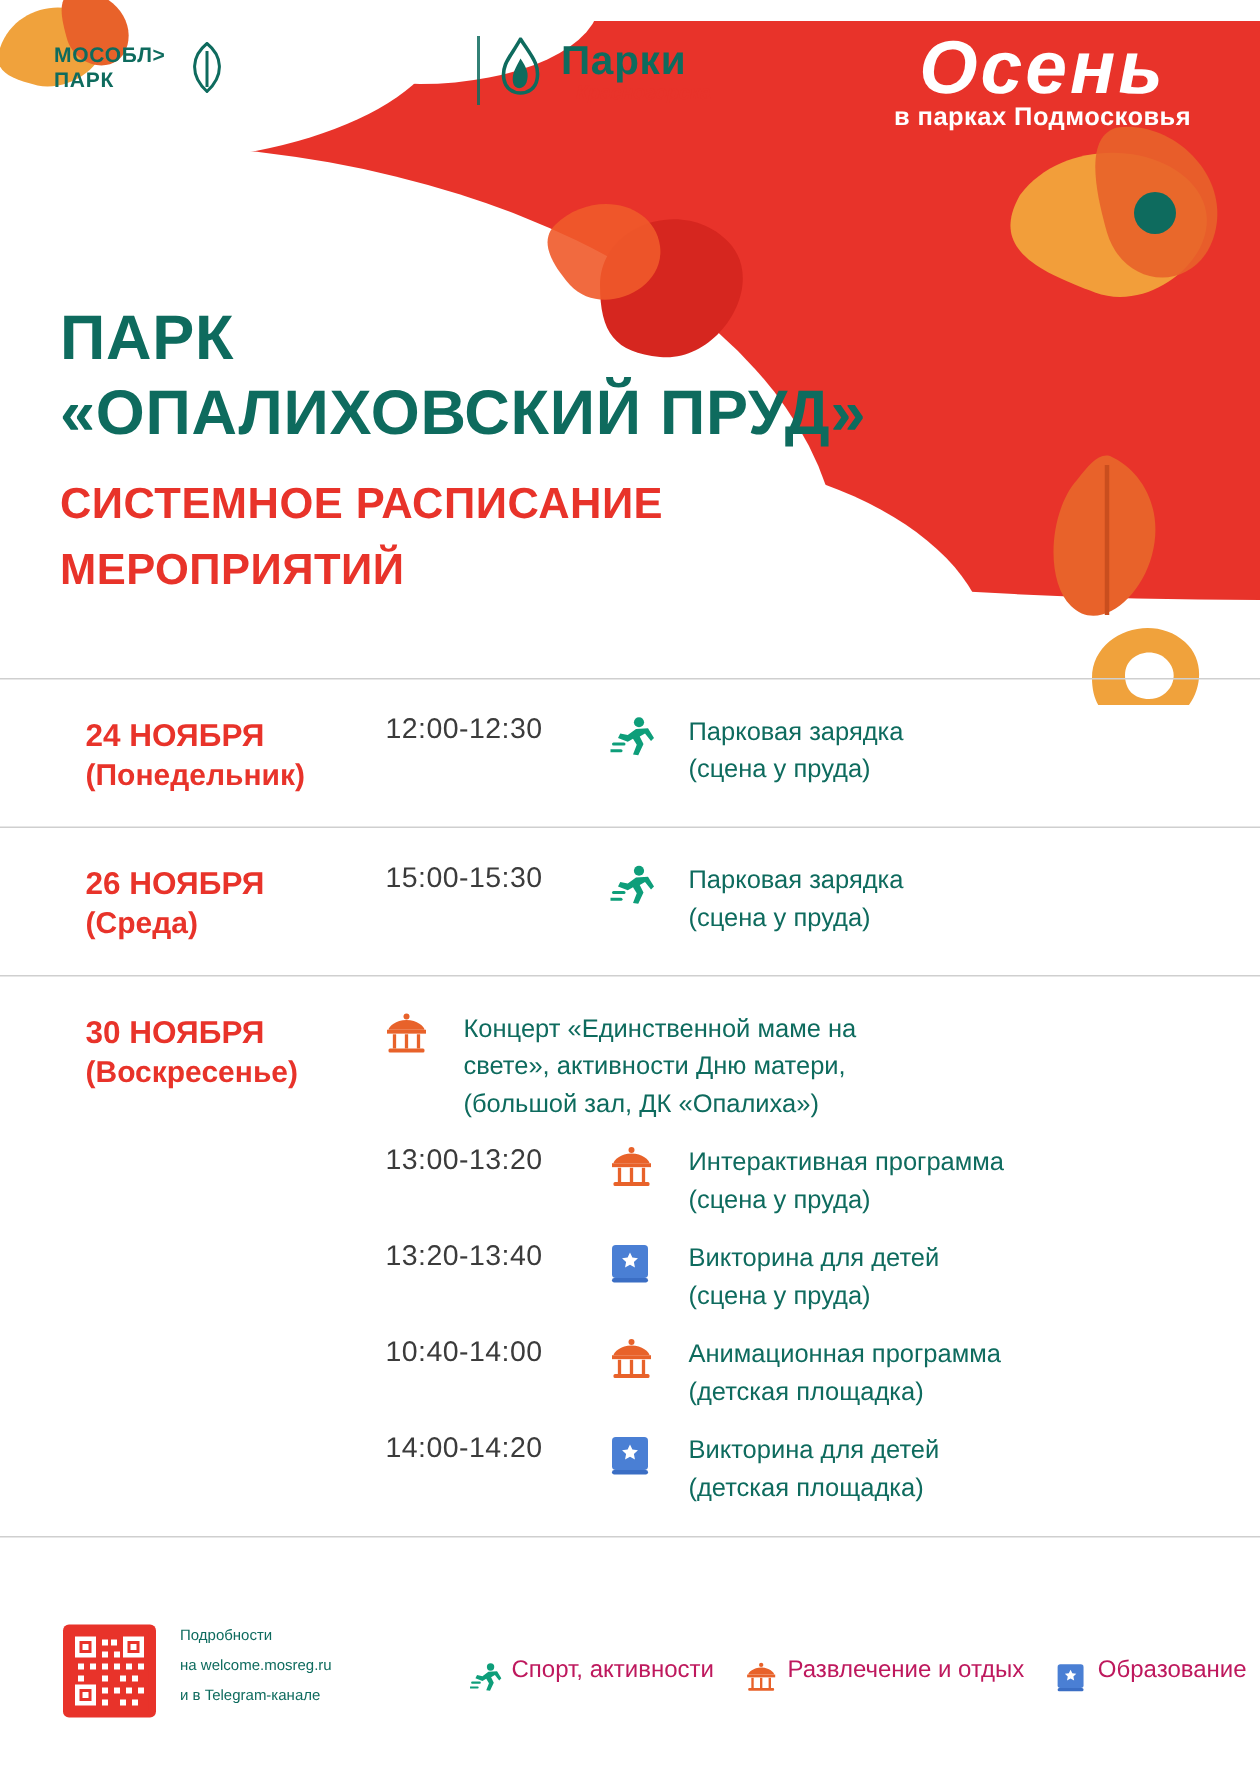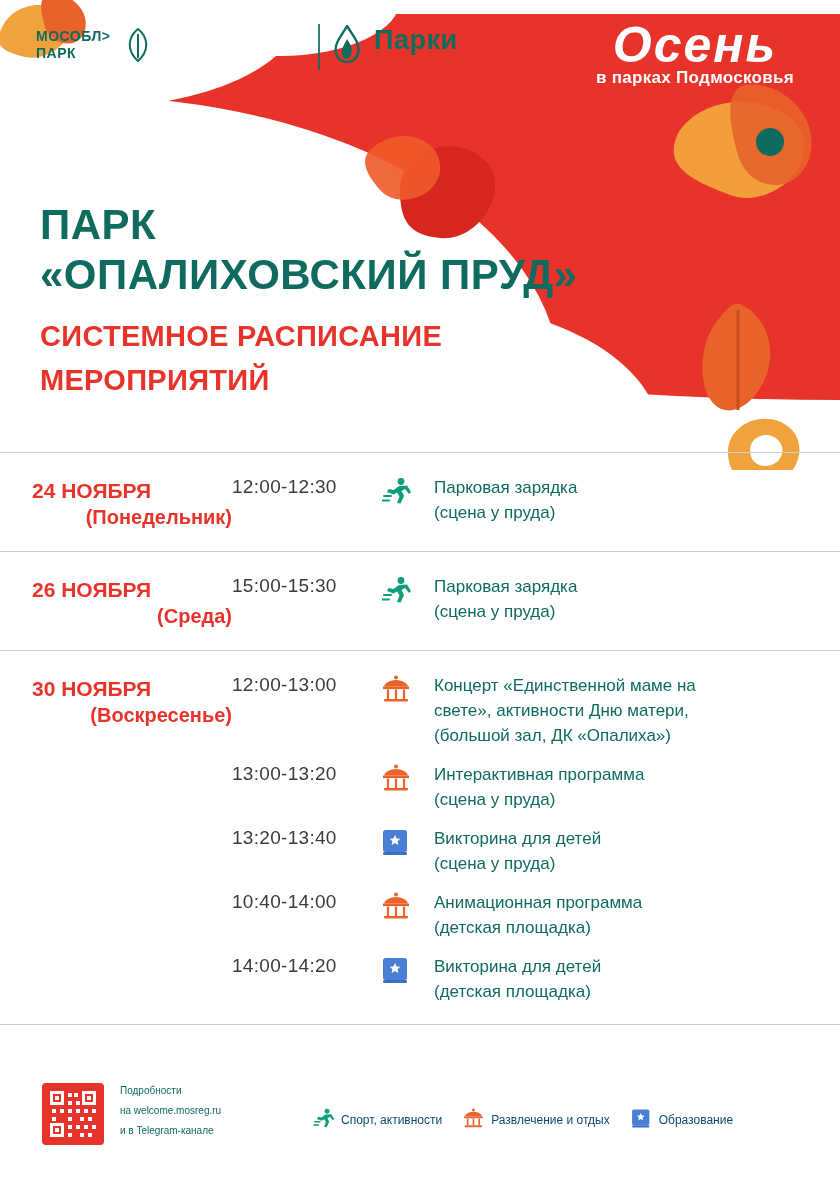--- a/index.html
+++ b/index.html
@@ -183,21 +183,21 @@
 
   
   .schedule {
     position: absolute;
     left: 0;
     top: 452px;
     width: 840px;
   }
   .day {
     position: relative;
-    padding: 0 32px;
+    padding: 0 57px;
   }
   .day-sep {
     height: 1px;
     background: #cfcfcf;
     margin: 0 40px;
   }
   .day-row {
     display: flex;
     align-items: flex-start;
     padding: 22px 0 20px 0;
@@ -206,21 +206,20 @@
     width: 200px;
     flex: 0 0 200px;
     color: #e8332a;
     font-weight: bold;
     font-size: 21px;
     line-height: 27px;
     padding-top: 2px;
   }
   .day-date .dow {
     font-size: 20px;
-    text-align: right;
   }
   .day-events {
     flex: 1;
   }
   .event {
     display: flex;
     align-items: flex-start;
     margin-bottom: 14px;
   }
   .event:last-child { margin-bottom: 0; }
@@ -273,24 +272,24 @@
   }
   .legend {
     position: absolute;
     left: 310px; top: 44px;
     display: flex;
     align-items: center;
     gap: 18px;
   }
   .legend-item {
     display: flex;
-    align-items: flex-end;
+    align-items: flex-start;
     gap: 7px;
-    font-size: 12px;
-    color: #0c4a6e;
+    font-size: 16px;
+    color: #be185d;
   }
   .legend-item svg { display: block; }
 </style>
 </head>
 <body>
 
 <div class="banner">
   <div class="banner-red"></div>
   <div class="banner-white-cut"></div>
   <div class="banner-white-cut2"></div>
@@ -405,21 +404,20 @@
     </div>
     <div class="day-sep" style="margin: 0px;"></div>
     <div class="day">
       <div class="day-row">
         <div class="day-date">
           <div>30 НОЯБРЯ</div>
           <div class="dow">(Воскресенье)</div>
         </div>
         <div class="day-events">
           <div class="event">
-            <div class="ev-time">12:00-13:00</div>
             <div class="ev-icon">
               <svg width="28" height="28" viewBox="0 0 28 28">
                 <circle cx="14" cy="2.6" r="2" fill="#e8622a"></circle>
                 <path d="M14 5 C7 5, 2 9.5, 2 11.5 L26 11.5 C26 9.5, 21 5, 14 5 Z" fill="#e8622a"></path>
                 <rect x="1" y="11.5" width="26" height="2.6" fill="#e8622a"></rect>
                 <path d="M6 14.5 L6 24 M14 14.5 L14 24 M22 14.5 L22 24" stroke="#e8622a" stroke-width="2.2"></path>
                 <rect x="2" y="24" width="24" height="2.6" rx="1" fill="#e8622a"></rect>
               </svg>
             </div>
             <div class="ev-title" style="white-space: pre-line;">Концерт «Единственной маме на свете», активности Дню матери,

